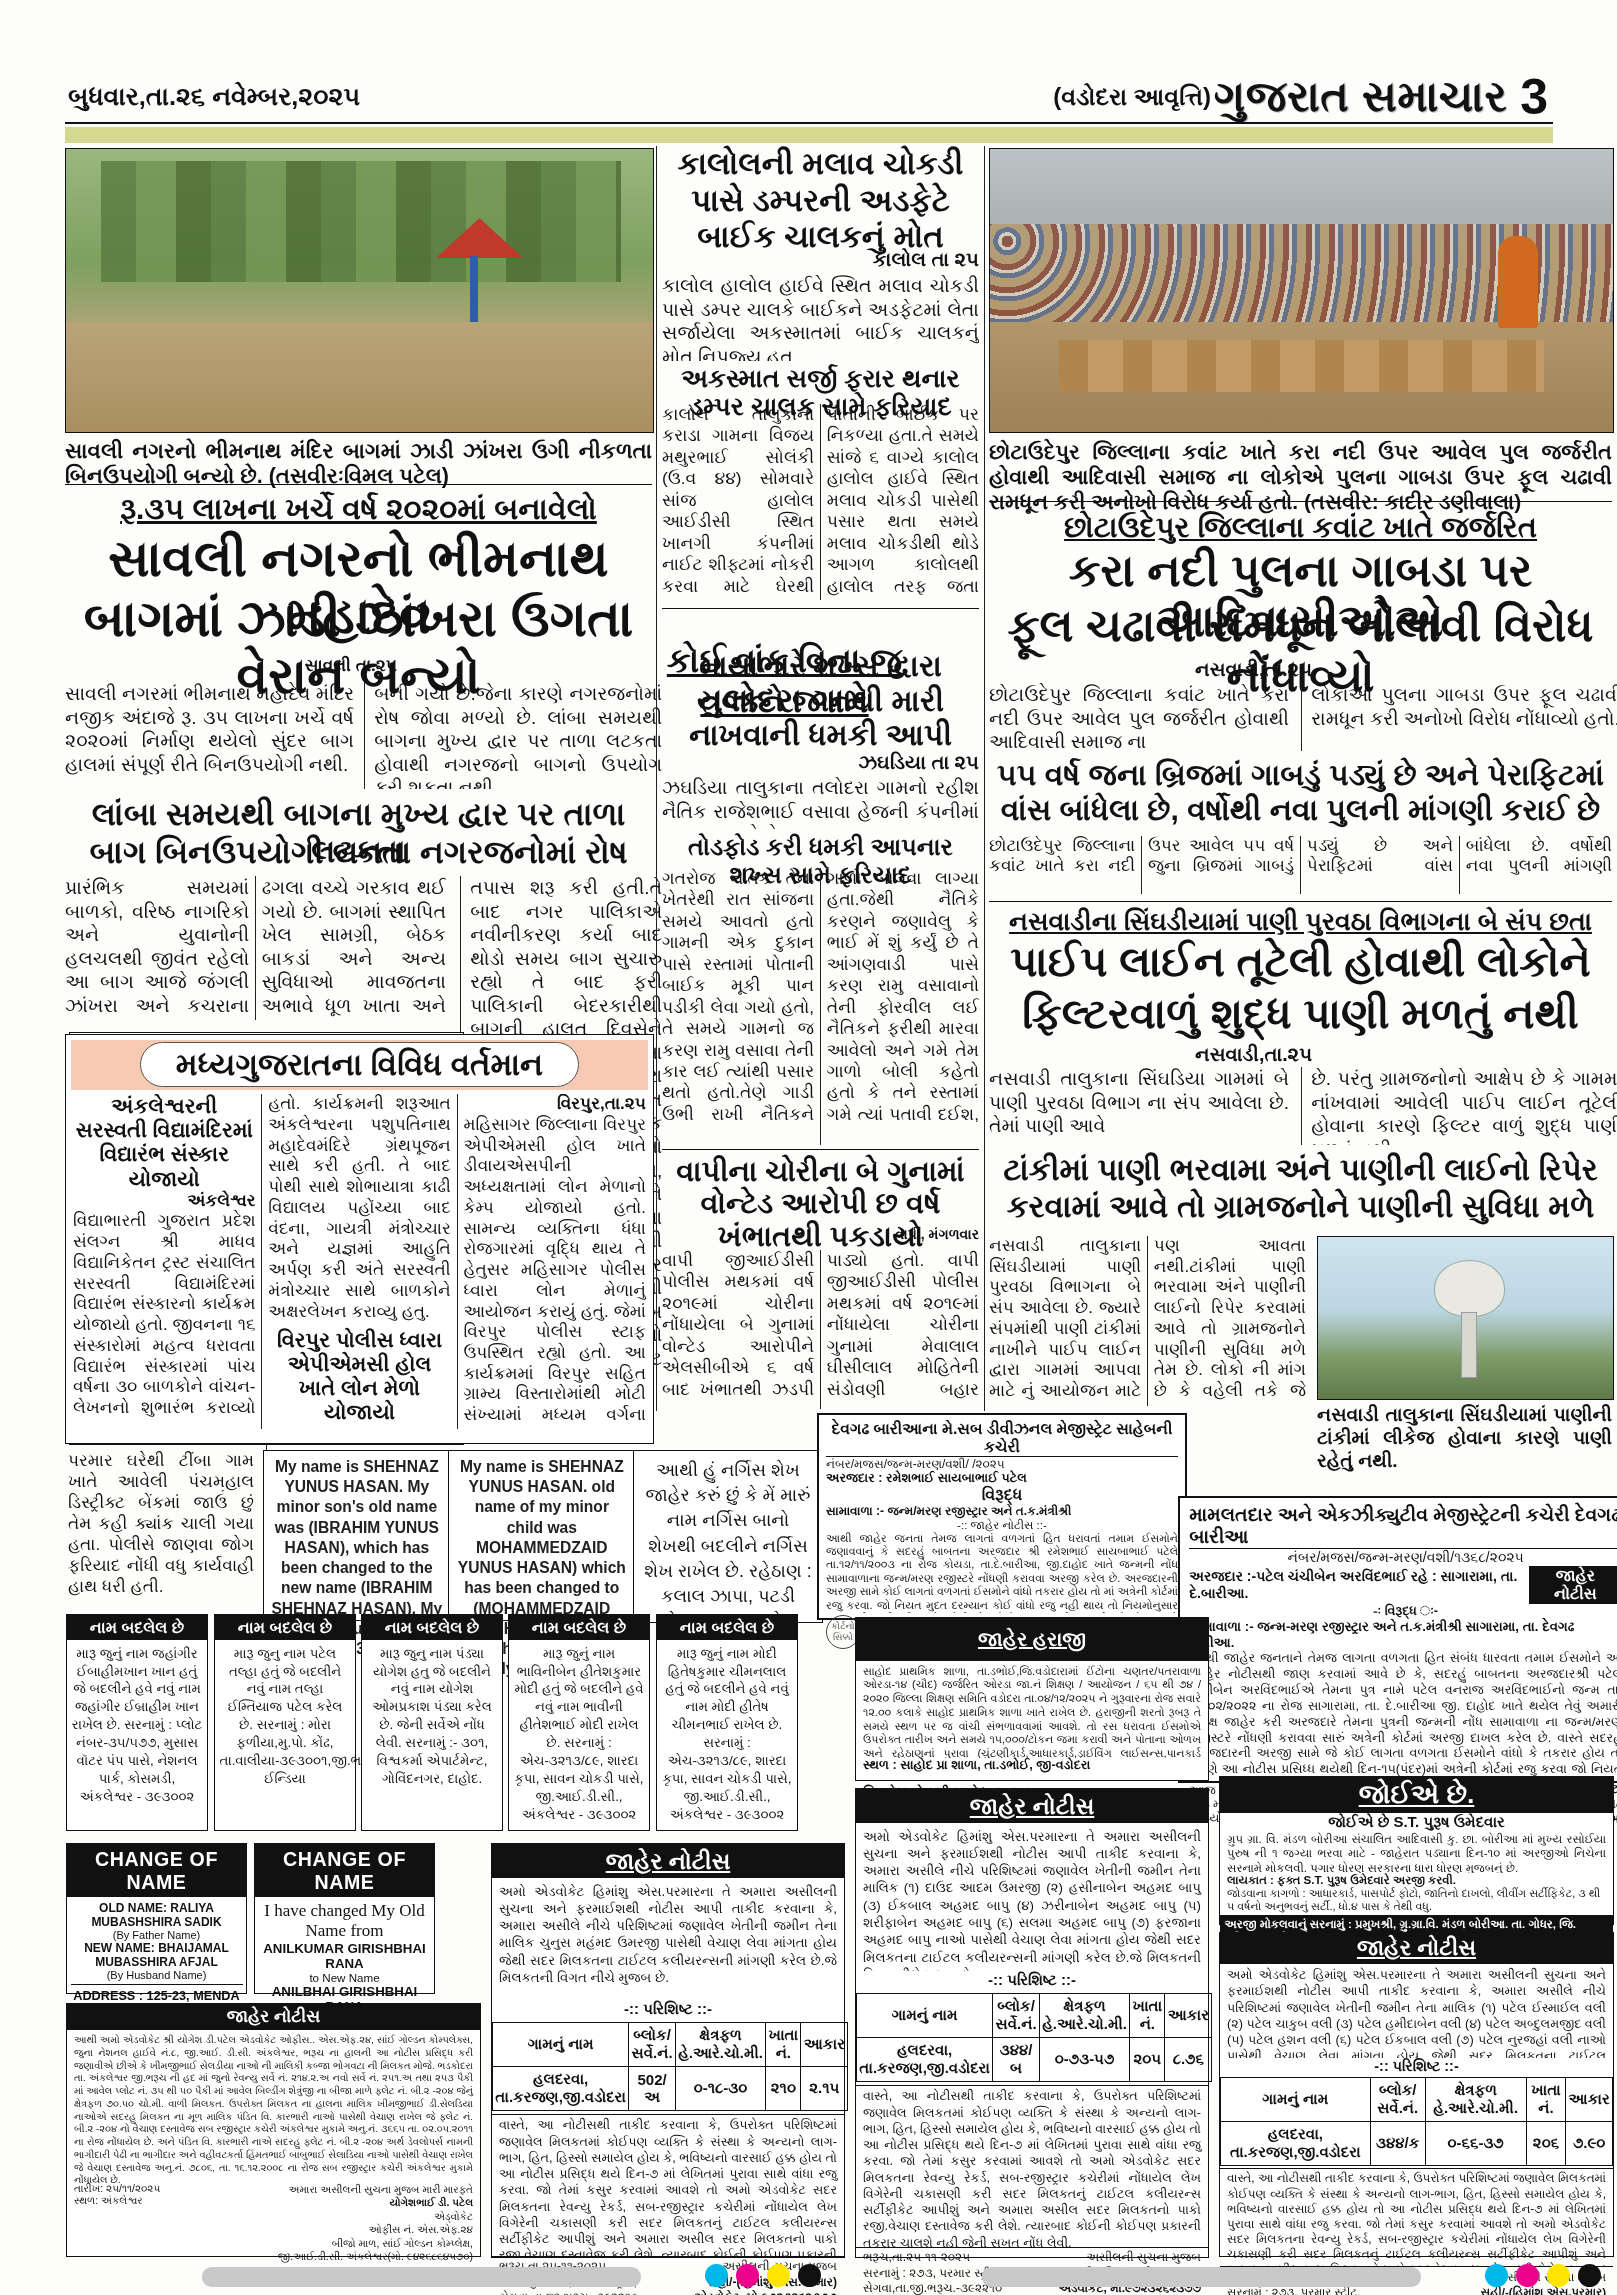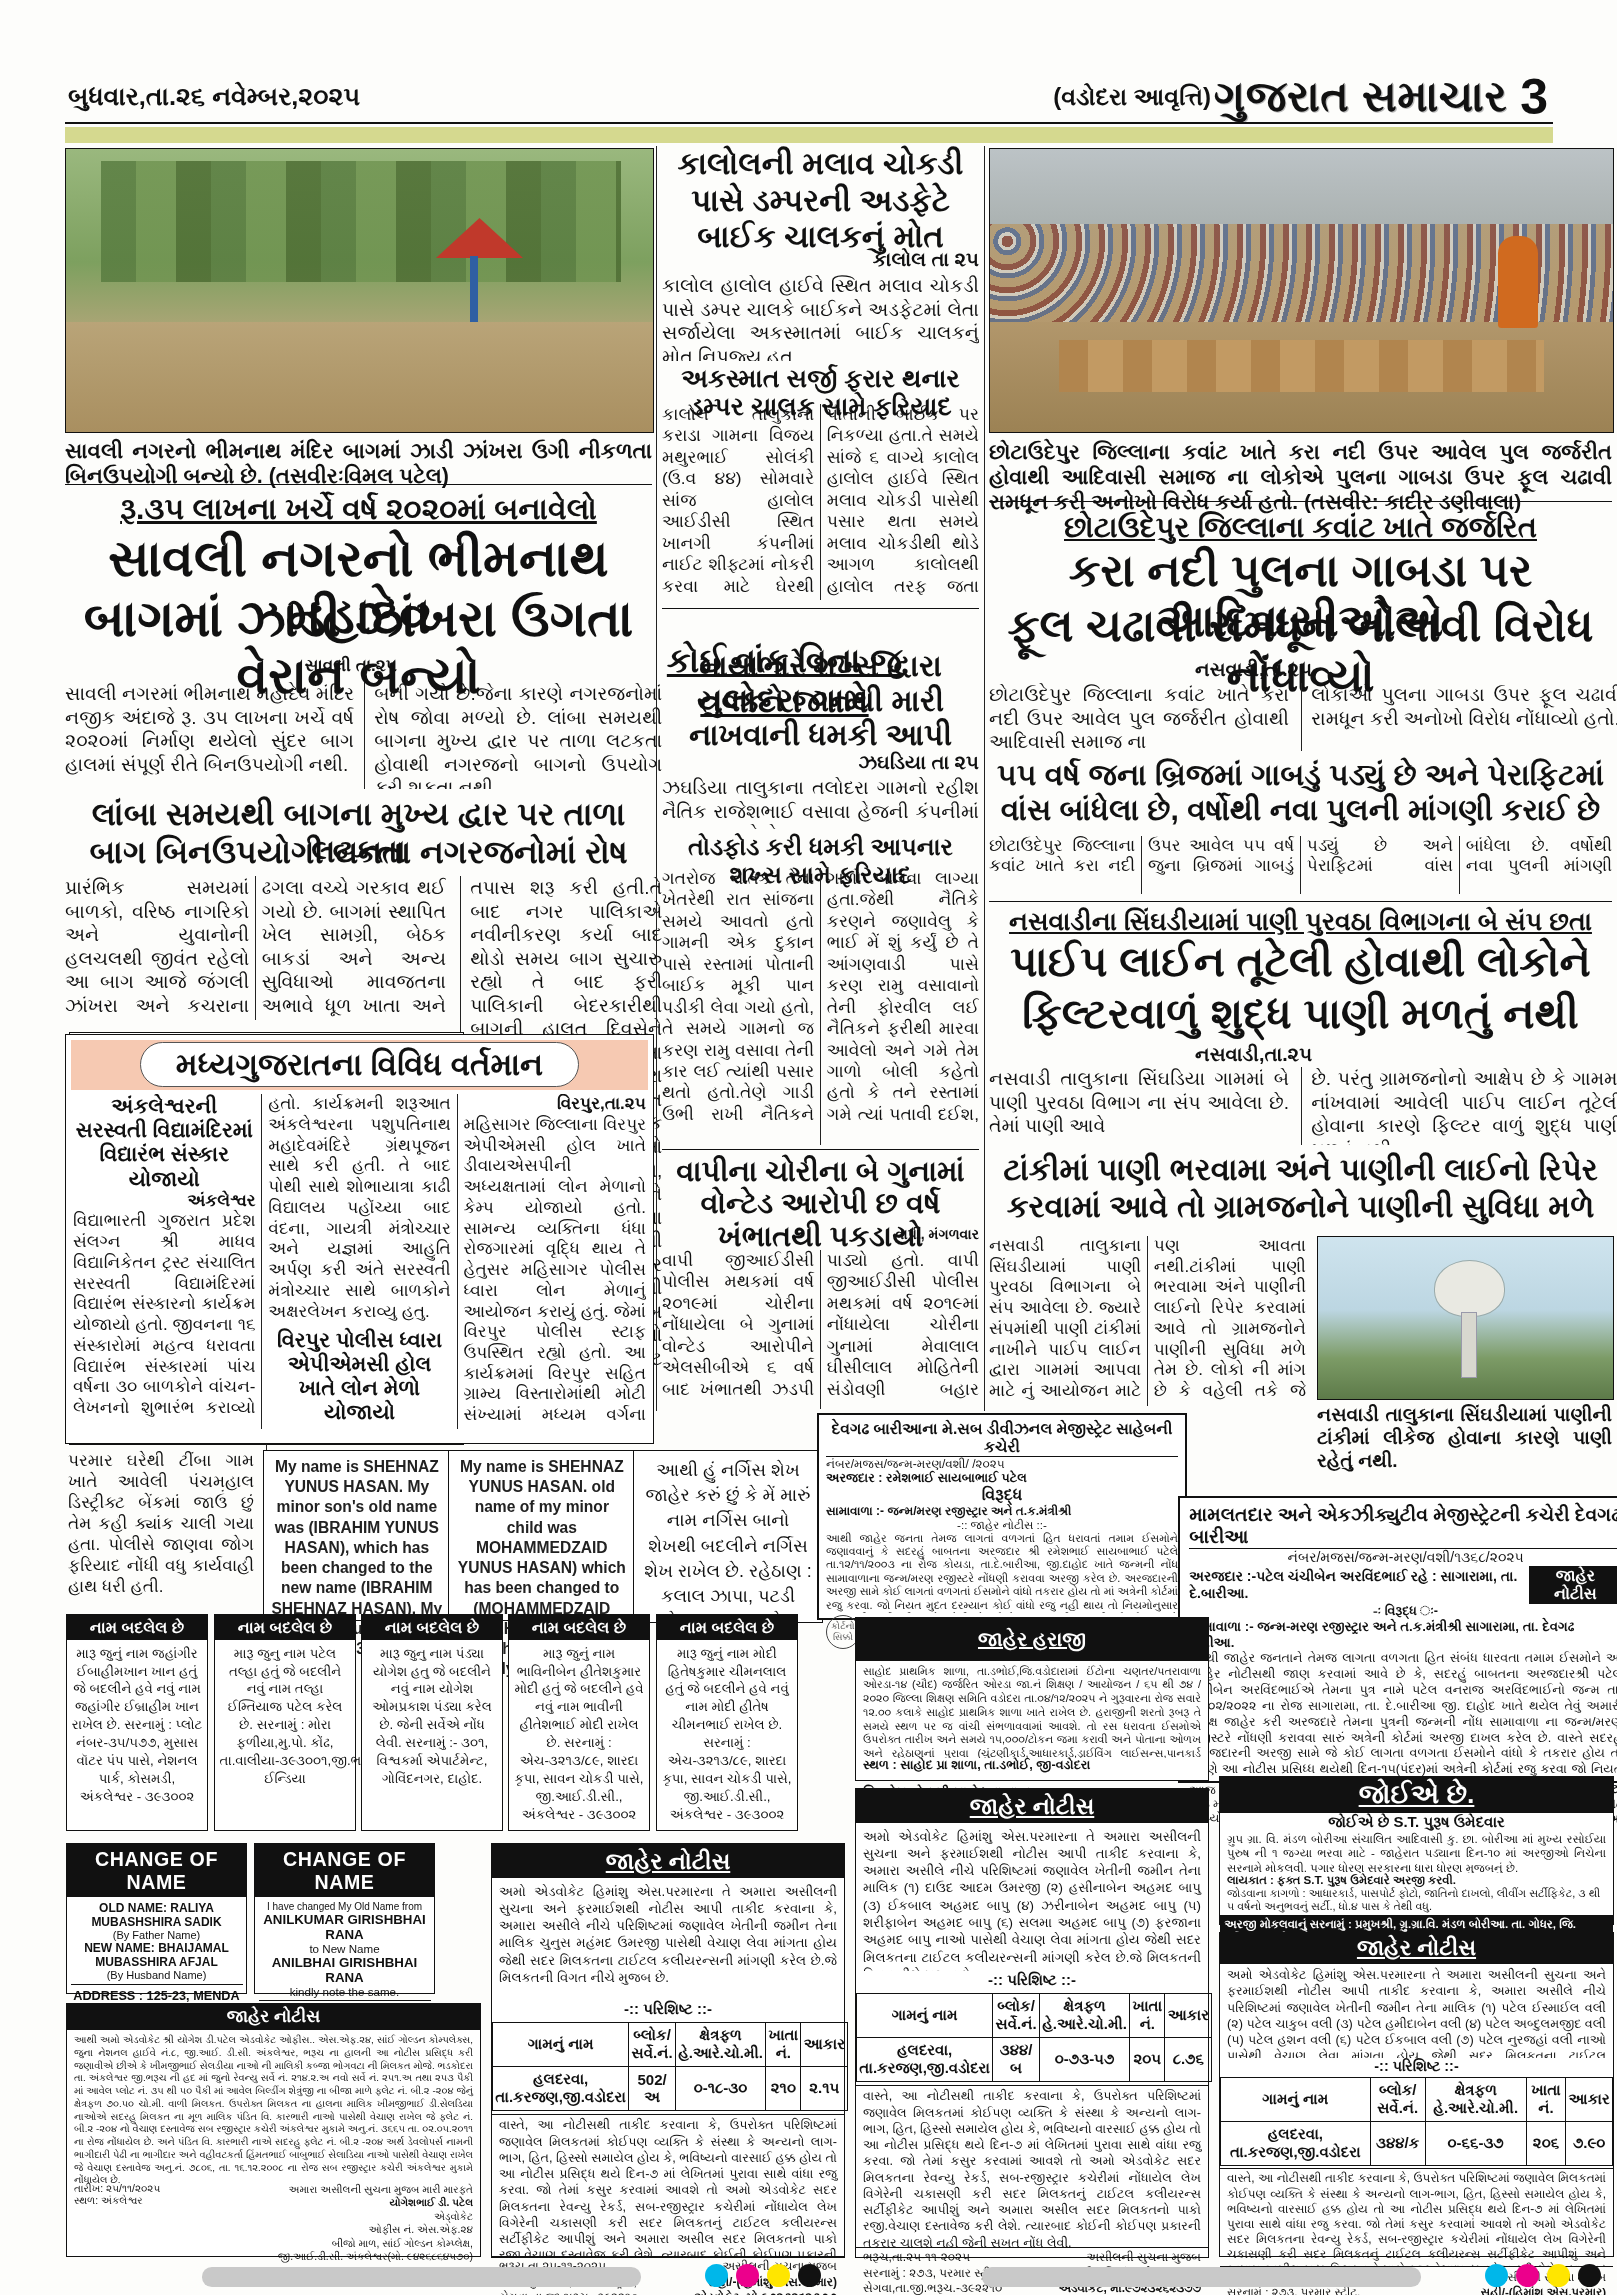--- a/index.html
+++ b/index.html
@@ -193,21 +193,21 @@
       <div class="b" style="font-size:12px;">OLD NAME: RALIYA MUBASHSHIRA SADIK</div>
       <div style="font-size:11px;">(By Father Name)</div>
       <div class="b" style="font-size:12px;">NEW NAME: BHAIJAMAL MUBASSHIRA AFJAL</div>
       <div style="font-size:11px;border-bottom:1.2px solid #111;padding-bottom:3.5px;">(By Husband Name)</div>
       <div class="b" style="font-size:12.7px;margin-top:3.5px;">ADDRESS : 125-23, MENDA PLOT, NEAR IMRAN MASJID, GODHRA, PANCHMAHALS, 389001, GUJARAT.</div>
     </div>
   </div>
   <div class="abs box" style="left:254px;top:1843px;width:179px;height:149px;">
     <div class="blkhead" style="font-size:19.6px;padding:3.5px 0;letter-spacing:0.6px;">CHANGE OF NAME</div>
     <div class="c" style="padding:3.5px;">
-      <div style="font-size:10px;">I have changed My Old Name from</div>
+      <div style="font-size:17px;font-family:Liberation Serif, serif;">I have changed My Old Name from</div>
       <div class="b" style="font-size:13.3px;">ANILKUMAR GIRISHBHAI RANA</div>
       <div style="font-size:11.6px;">to New Name</div>
       <div class="b" style="font-size:13.3px;">ANILBHAI GIRISHBHAI RANA</div>
       <div style="font-size:11.6px;border-bottom:1.2px solid #111;padding-bottom:2.3px;">kindly note the same.</div>
       <div class="b" style="font-size:12px;margin-top:2.3px;">Add.: A-1, Puspadhan Bunglows, link road, Opp. HDFC bank, Bharuch-392001 (Gujarat)</div>
     </div>
   </div>
 
   <div class="abs box" style="left:66px;top:2003px;width:413px;height:252px;padding:0;">
     <div class="blkhead" style="font-size:17.3px;padding:2.3px 0;">જાહેર નોટીસ</div>

